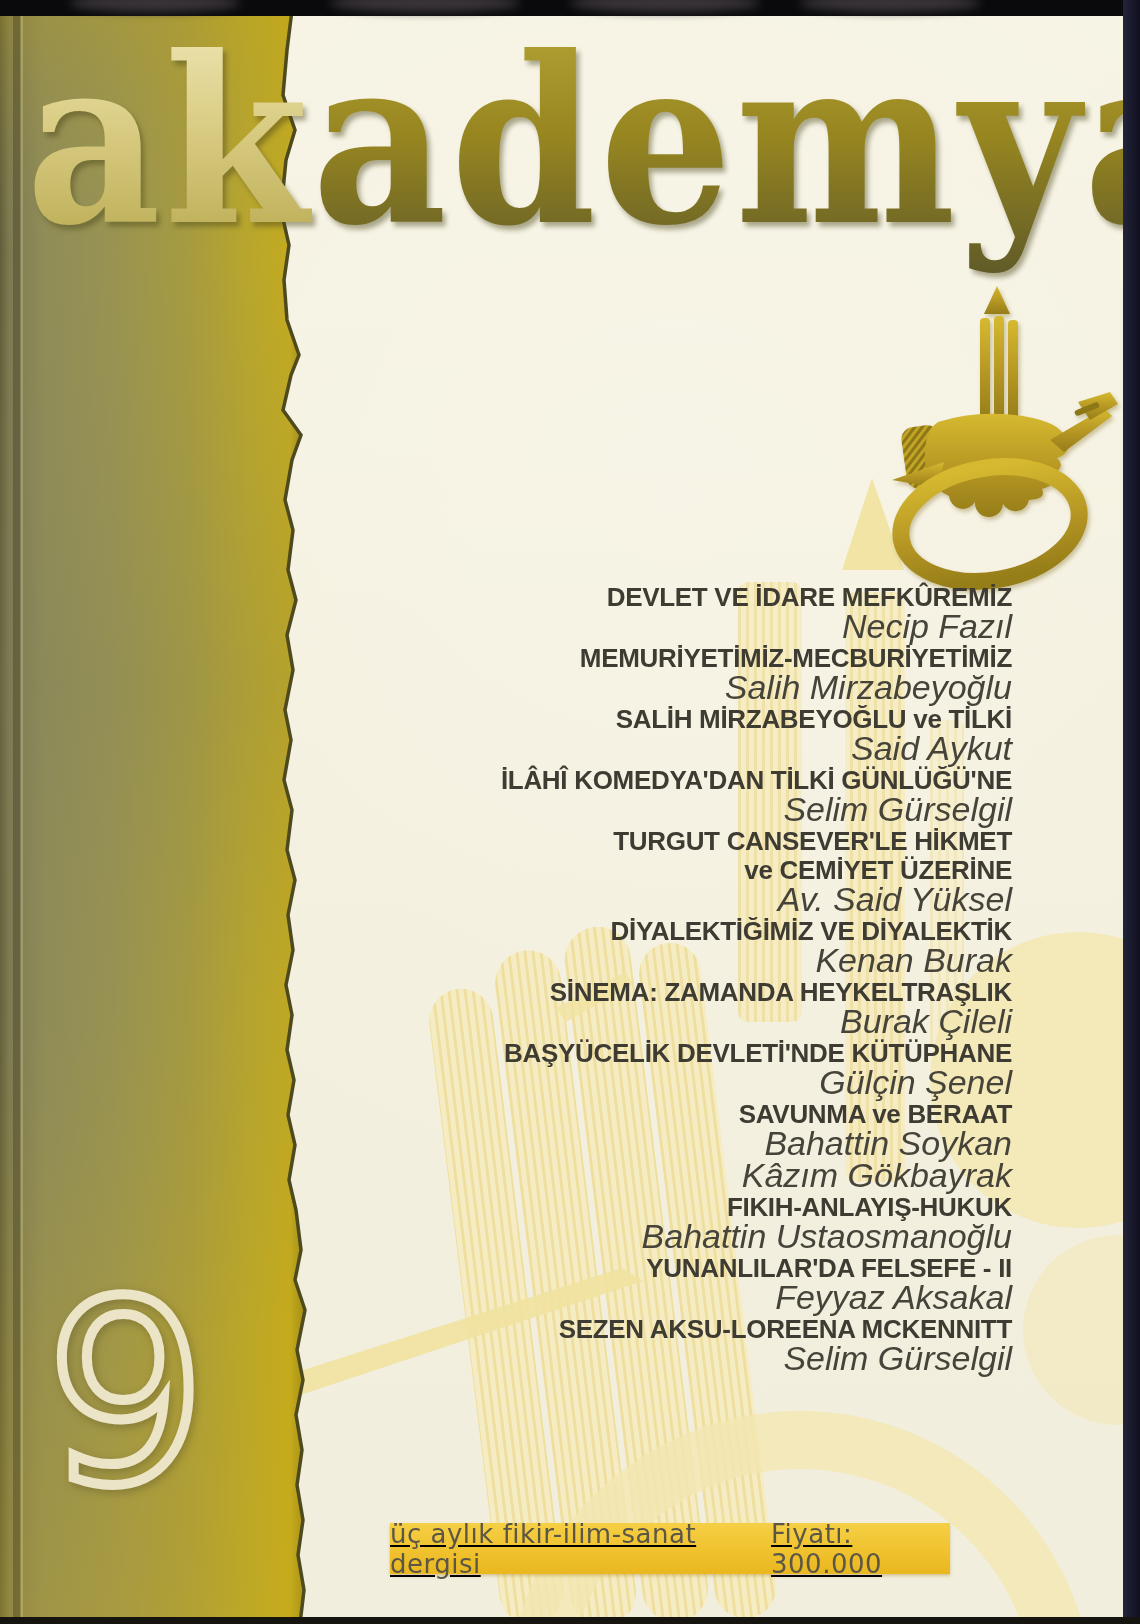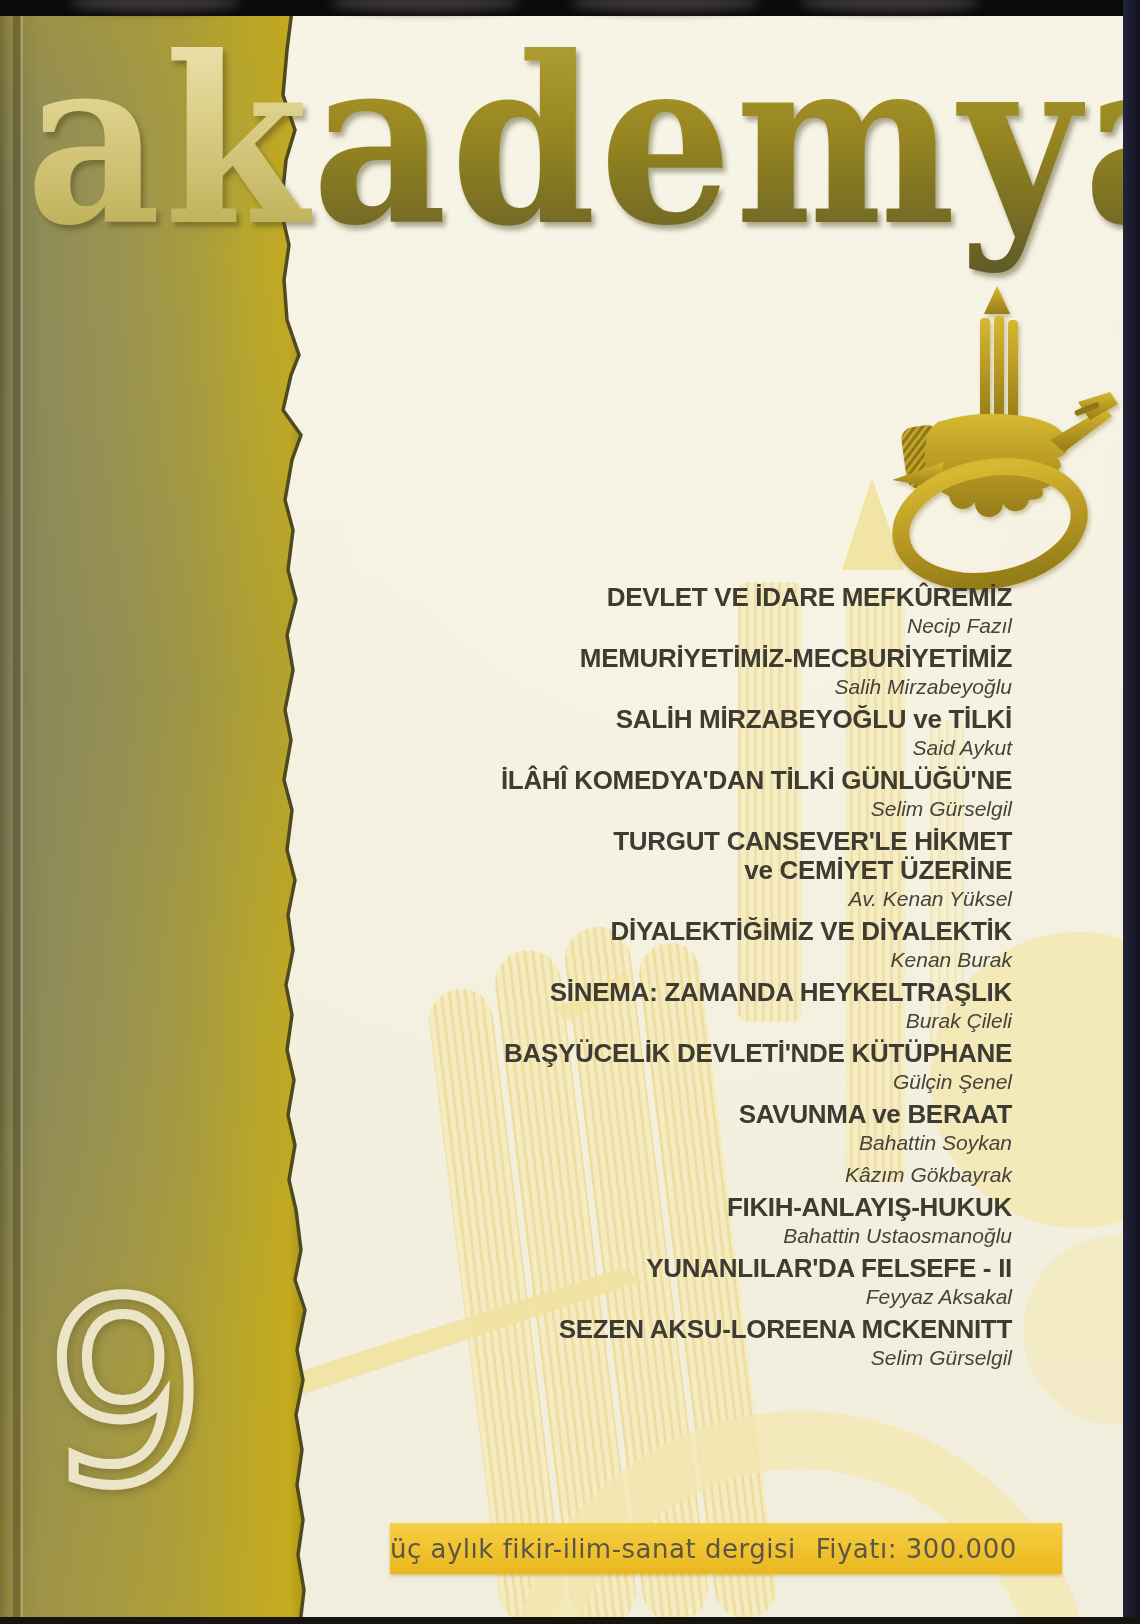--- a/index.html
+++ b/index.html
@@ -65,29 +65,30 @@
   .toc{
     position:absolute;top:583px;right:128px;width:640px;z-index:10;
     display:flex;flex-direction:column;align-items:flex-end;text-align:right;
   }
   .toc-entry{margin-bottom:4px;}
   .toc-title{
     font-weight:bold;font-size:26px;line-height:29px;letter-spacing:-0.3px;
     color:#3e3c32;white-space:pre-line;
   }
   .toc-author{
-    font-style:italic;font-size:21px;line-height:28px;color:#46443a;font-weight:400;
+    font-style:italic;font-size:34px;line-height:28px;color:#46443a;font-weight:400;
   }
 
   
   .footer-bar{
-    position:absolute;left:390px;top:1523px;width:672px;height:51px;z-index:12;
+    position:absolute;left:390px;top:1523px;width:560px;height:51px;z-index:12;
     background:linear-gradient(180deg,#f5cf45 0%,#f0c22e 55%,#e9b71f 100%);
     display:flex;align-items:center;gap:20px;
     box-shadow:0 2px 3px rgba(160,120,10,.35);
+    text-decoration:underline;
   }
   .footer-bar span{
     font-family:"DejaVu Sans",sans-serif;font-size:26px;color:#5c5646;letter-spacing:.5px;
   }
 </style>
 </head>
 <body>
 
 <div class="page"></div>
 
@@ -233,21 +234,21 @@
     </div>
 
     <div class="toc-entry">
       <div class="toc-title">İLÂHÎ KOMEDYA'DAN TİLKİ GÜNLÜĞÜ'NE</div>
       <div class="toc-author">Selim Gürselgil</div>
     </div>
 
     <div class="toc-entry">
       <div class="toc-title">TURGUT CANSEVER'LE HİKMET
 ve CEMİYET ÜZERİNE</div>
-      <div class="toc-author">Av. Kenan Yüksel</div>
+      <div class="toc-author">Av. Said Yüksel</div>
     </div>
 
     <div class="toc-entry">
       <div class="toc-title">DİYALEKTİĞİMİZ VE DİYALEKTİK</div>
       <div class="toc-author">Kenan Burak</div>
     </div>
 
     <div class="toc-entry">
       <div class="toc-title">SİNEMA: ZAMANDA HEYKELTRAŞLIK</div>
       <div class="toc-author">Burak Çileli</div>

